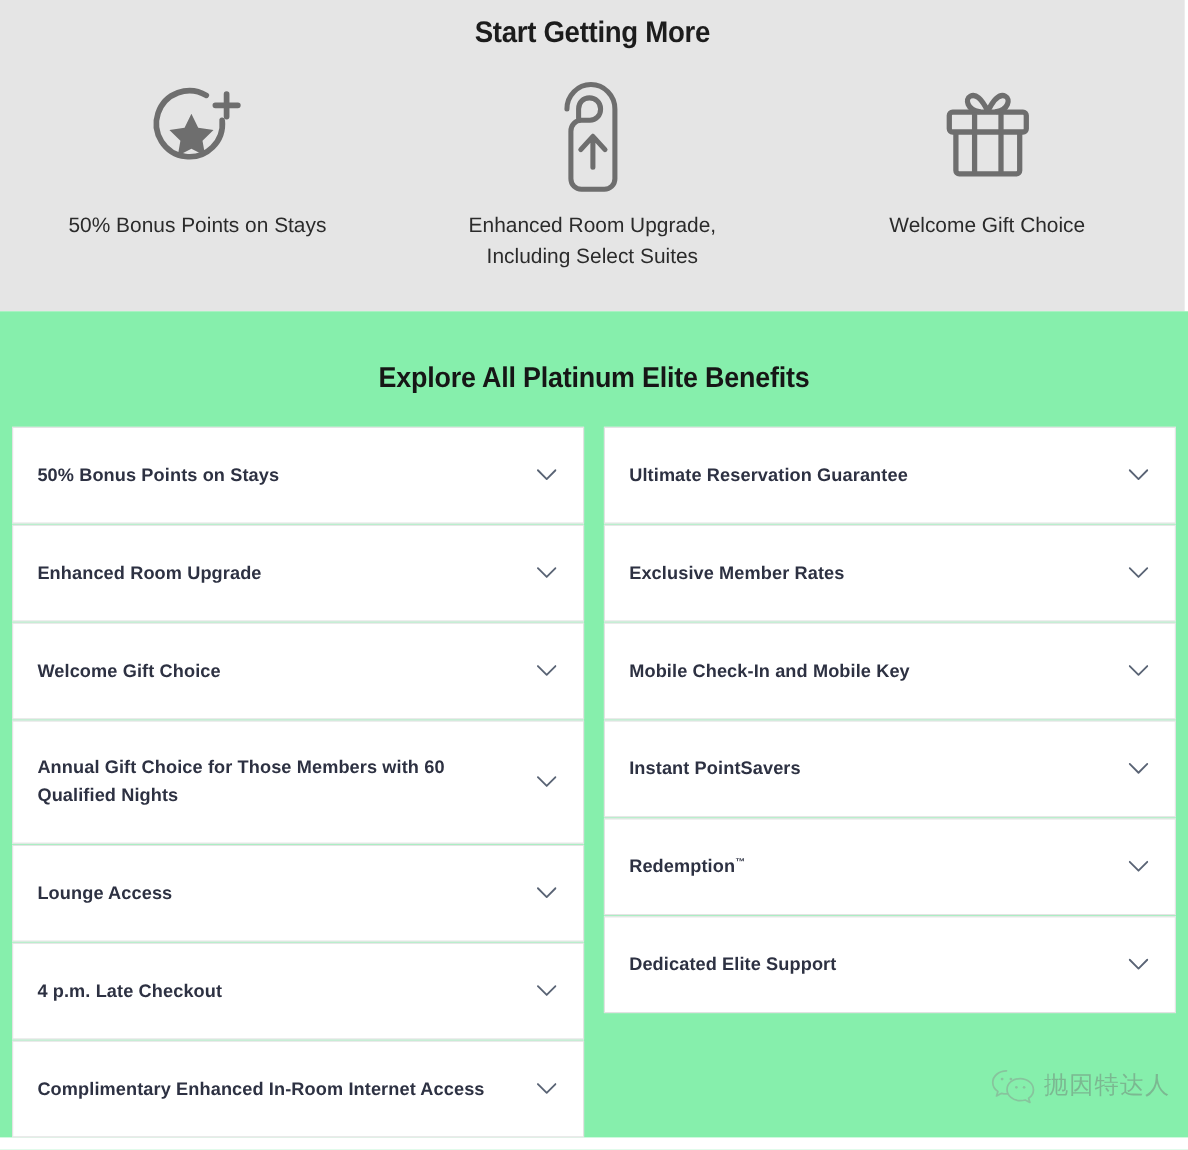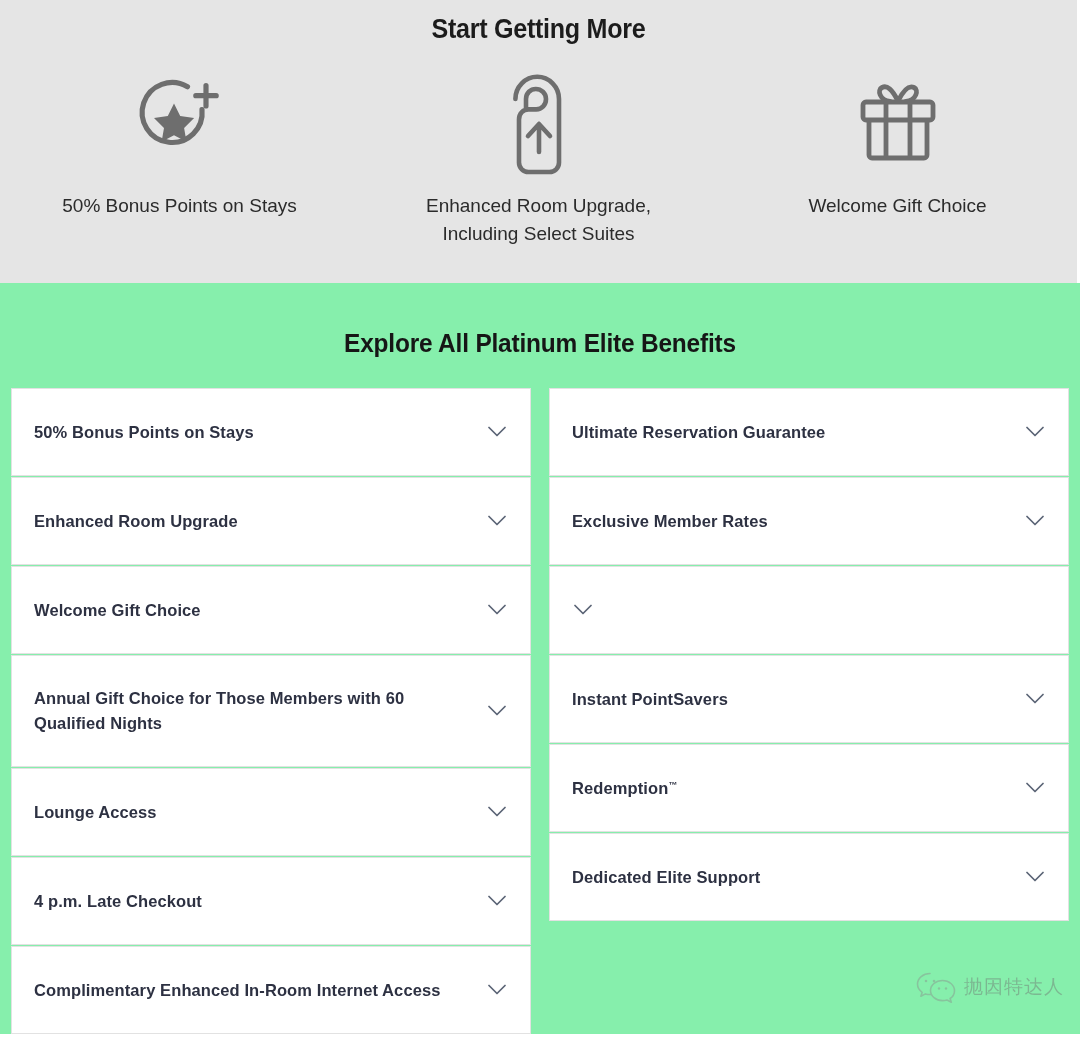--- a/index.html
+++ b/index.html
@@ -141,21 +141,21 @@
     right: 16px;
     bottom: 30px;
     display: flex;
     align-items: center;
     gap: 7px;
     opacity: 0.42;
     pointer-events: none;
   }
 
   .watermark-text {
-    font-size: 19px;
+    font-size: 22px;
     color: #6e6e6e;
     letter-spacing: 1px;
     font-family: "DejaVu Sans", sans-serif;
     font-weight: 300;
   }
 
   .watermark svg { display: block; }
 </style>
 </head>
 <body>
@@ -290,20 +290,21 @@
       <div class="accordion-item">
         <span class="accordion-label">Exclusive Member Rates</span>
         <span class="chevron">
           <svg width="18" height="12" viewBox="0 0 18 12">
               <path d="M1 1.5L9 9.5 17 1.5" stroke="#5a6475" stroke-width="1.7" fill="none" stroke-linecap="round" stroke-linejoin="round"></path>
             </svg>
         </span>
       </div>
 
       <div class="accordion-item">
+        <span class="accordion-label">Mobile Check-In and Mobile Key</span>
         <span class="chevron">
           <svg width="18" height="12" viewBox="0 0 18 12">
               <path d="M1 1.5L9 9.5 17 1.5" stroke="#5a6475" stroke-width="1.7" fill="none" stroke-linecap="round" stroke-linejoin="round"></path>
             </svg>
         </span>
       </div>
 
 
       <div class="accordion-item">
         <span class="accordion-label">Instant PointSavers</span>

